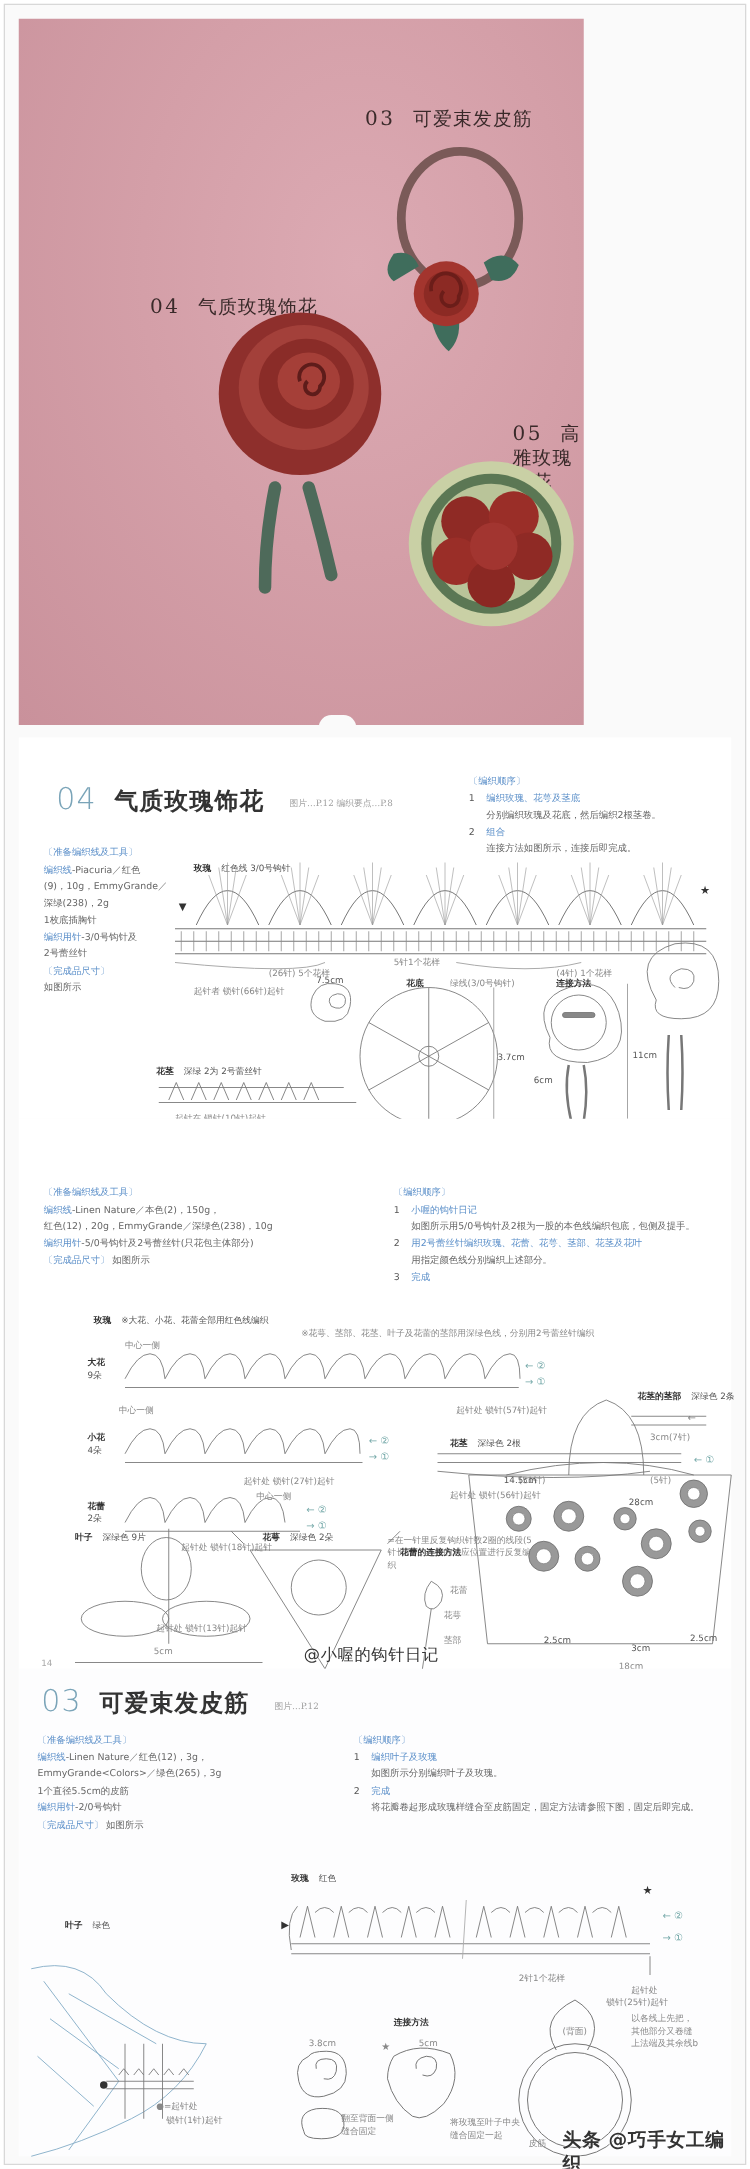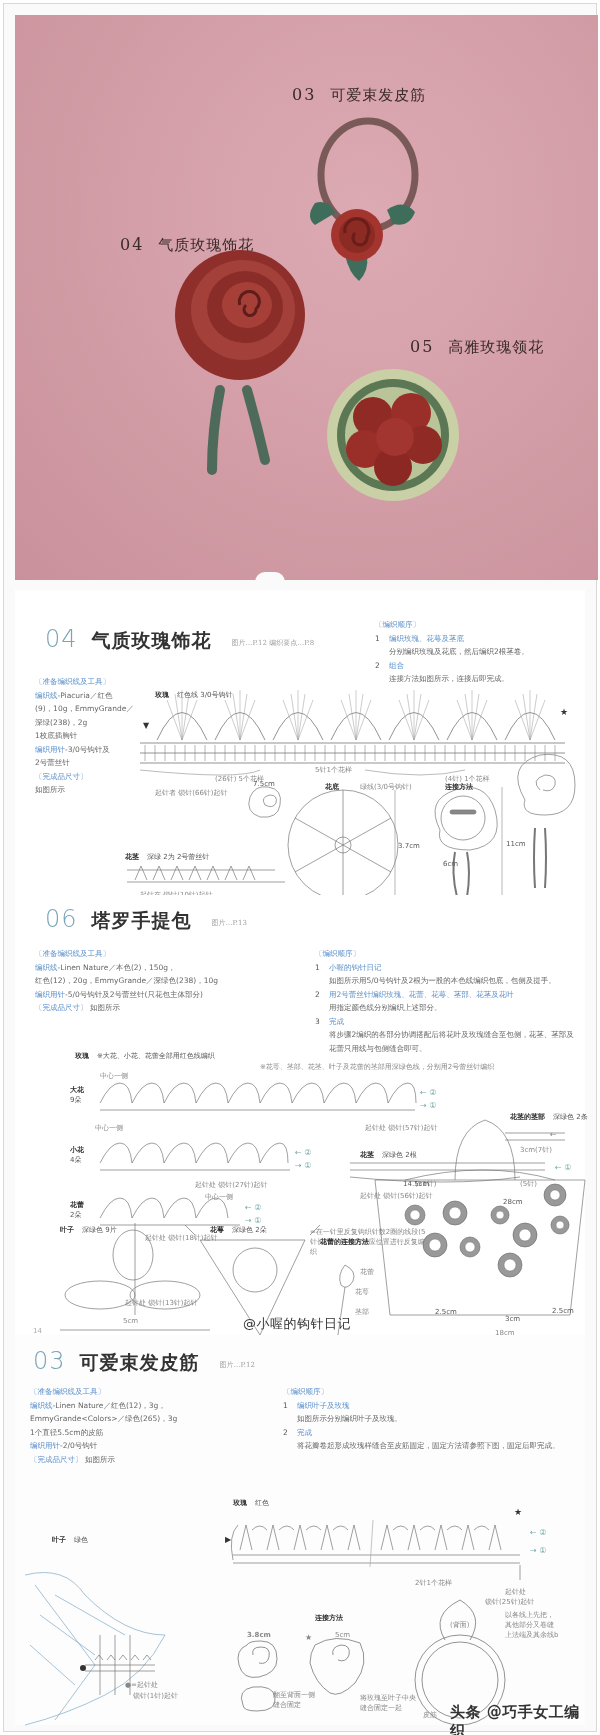--- a/index.html
+++ b/index.html
@@ -1,19 +1,19 @@
 <!DOCTYPE html>
 <html><head>
 <meta charset="utf-8">
 <style>
   * { box-sizing: border-box; margin: 0; padding: 0; }
   body { width: 600px; height: 1735px; background: #ffffff; font-family: "DejaVu Serif", serif; overflow: hidden; position: relative; }
   .frame { position: absolute; left: 3px; top: 3px; width: 594px; height: 1729px; border: 1px solid #d8d8d8; background: #fafafa; }
   
-  .photo { position: absolute; left: 15px; top: 15px; width: 583px; height: 565px; background: radial-gradient(ellipse at 60% 35%, #dcaab3 0%, #d49fa8 45%, #c9919b 100%); overflow: hidden; padding-left: 48px; }
+  .photo { position: absolute; left: 15px; top: 15px; width: 452px; height: 565px; background: radial-gradient(ellipse at 60% 35%, #dcaab3 0%, #d49fa8 45%, #c9919b 100%); overflow: hidden; padding-left: 48px; }
   .photo .label { position: absolute; font-family: "DejaVu Serif", serif; color: #3a2a2a; font-size: 15px; letter-spacing: 1px; }
   .photo .label .num { font-size: 16px; margin-right: 14px; letter-spacing: 2px; }
   .photo .caption { position: absolute; left: 35px; top: 505px; font-size: 9px; line-height: 16px; color: #4a3030; width: 260px; }
   .notch { position: absolute; left: 255px; top: 572px; width: 30px; height: 10px; background: #fafafa; border-radius: 15px 15px 0 0; }
 
   
   .page { position: absolute; left: 15px; width: 570px; background: #ffffff; }
   .page1 { top: 590px; height: 305px; }
   .page2 { top: 895px; height: 440px; }
   .page3 { top: 1335px; height: 390px; background: #fdfdfe; }
@@ -173,51 +173,47 @@
       <path d="M525 200 q-10 -10 5 -15 q12 0 10 10 q-3 8 -12 5"></path>
       <path d="M520 238 q-2 30 0 60 M530 238 q2 30 0 60" stroke-width="2"></path>
       <path d="M487 197 L487 305" stroke="#999"></path>
     </g>
   </svg>
   <div class="dlabel" style="left:238px;top:190px;">7.5cm</div>
   <div class="dlabel" style="left:310px;top:192px;"><b>花底</b></div>
   <div class="dlabel" style="left:345px;top:192px;color:#888;">绿线(3/0号钩针)</div>
   <div class="dlabel" style="left:383px;top:252px;">3.7cm</div>
   <div class="dlabel" style="left:430px;top:192px;"><b>连接方法</b></div>
-  <div class="dlabel" style="left:428px;top:270px;">6cm</div>
+  <div class="dlabel" style="left:412px;top:270px;">6cm</div>
   <div class="dlabel" style="left:491px;top:250px;">11cm</div>
   <div class="dlabel" style="left:125px;top:300px;color:#888;">起针在  锁针(10针)起针</div>
 </div>
 <div class="divider" style="top:897px;"></div>
 
 <div class="page page2">
-  <div class="sec-title" style="left:30px;top:10px;">
-    <span class="num">06</span><span class="name">塔罗手提包</span><span class="ref">图片…P.13</span>
-  </div>
 
   <div class="blk" style="left:20px;top:52px;width:250px;">
     <div class="hd">〔准备编织线及工具〕</div>
     <div><span class="blue">编织线</span><span>-Linen Nature／本色(2)，150g，</span></div>
     <div>红色(12)，20g，EmmyGrande／深绿色(238)，10g</div>
     <div><span class="blue">编织用针</span><span>-5/0号钩针及2号蕾丝针(只花包主体部分)</span></div>
     <div><span class="hd">〔完成品尺寸〕</span> <span>如图所示</span></div>
   </div>
 
   <div class="blk" style="left:300px;top:52px;width:265px;">
     <div class="hd">〔编织顺序〕</div>
     <div class="step"><span class="n">1</span><span class="t">小喔的钩针日记</span></div>
     <div class="desc">如图所示用5/0号钩针及2根为一股的本色线编织包底，包侧及提手。</div>
     <div class="step"><span class="n">2</span><span class="t">用2号蕾丝针编织玫瑰、花蕾、花萼、茎部、花茎及花叶</span></div>
     <div class="desc">用指定颜色线分别编织上述部分。</div>
     <div class="step"><span class="n">3</span><span class="t">完成</span></div>
-    <div class="desc">将步骤2编织的各部分协调搭配后将花叶及玫瑰缝合至包侧，花茎、茎部及花蕾只用线与包侧缝合即可。</div>
   </div>
 
   <div class="dlabel" style="left:60px;top:156px;"><b>玫瑰</b><span>※大花、小花、花蕾全部用红色线编织</span></div>
-  <div class="dlabel" style="left:245px;top:167px;color:#888;">※花萼、茎部、花茎、叶子及花蕾的茎部用深绿色线，分别用2号蕾丝针编织</div>
+  <div class="dlabel" style="left:226px;top:167px;color:#888;">※花萼、茎部、花茎、叶子及花蕾的茎部用深绿色线，分别用2号蕾丝针编织</div>
 
   <div class="dlabel" style="left:55px;top:190px;"><b>大花</b><br><span>9朵</span></div>
   <div class="dlabel" style="left:85px;top:176px;color:#888;">中心一侧</div>
   <div class="dlabel" style="left:350px;top:228px;color:#888;">起针处  锁针(57针)起针</div>
 
   <div class="dlabel" style="left:55px;top:250px;"><b>小花</b><br><span>4朵</span></div>
   <div class="dlabel" style="left:80px;top:228px;color:#888;">中心一侧</div>
   <div class="dlabel" style="left:180px;top:285px;color:#888;">起针处  锁针(27针)起针</div>
 
   <div class="dlabel" style="left:55px;top:305px;"><b>花蕾</b><br><span>2朵</span></div>
@@ -384,21 +380,21 @@
       <path d="M238 320 q-2 -8 8 -8 q10 0 8 10 q-2 8 -10 6"></path>
       <path d="M228 370 q-6 -15 10 -18 q20 -2 22 10 q2 14 -18 14 q-14 0 -14 -6 z"></path>
       <path d="M300 310 q20 -12 45 -2 q10 20 -5 40 q-15 15 -25 10 q-15 -10 -20 -30 q0 -10 5 -18 z"></path>
       <path d="M318 320 q-2 -8 8 -10 q10 0 8 10 q-3 8 -11 5"></path>
       <ellipse cx="445" cy="345" rx="45" ry="45"></ellipse>
       <ellipse cx="445" cy="345" rx="38" ry="38"></ellipse>
       <path d="M430 305 q-15 -25 15 -40 q25 15 10 40"></path>
     </g>
     <text x="290" y="305" font-size="8" fill="#888">★</text>
   </svg>
-  <div class="dlabel" style="left:232px;top:296px;color:#888;font-weight:bold;">3.8cm</div>
+  <div class="dlabel" style="left:232px;top:296px;color:#888;">3.8cm</div>
   <div class="dlabel" style="left:320px;top:296px;color:#888;">5cm</div>
   <div class="dlabel" style="left:258px;top:355px;color:#888;width:45px;white-space:normal;line-height:10px;">翻至背面一侧缝合固定</div>
   <div class="dlabel" style="left:345px;top:358px;color:#888;width:60px;white-space:normal;line-height:10px;">将玫瑰至叶子中央缝合固定一起</div>
   <div class="dlabel" style="left:490px;top:275px;color:#888;width:55px;white-space:normal;line-height:10px;">以各线上先把，其他部分又卷缝上法端及其余线b</div>
   <div class="dlabel" style="left:435px;top:285px;color:#888;">(背面)</div>
   <div class="dlabel" style="left:408px;top:375px;color:#888;">皮筋</div>
 
   <div class="watermark" style="left:435px;top:368px;">头条 @巧手女工编织</div>
 </div>
 

